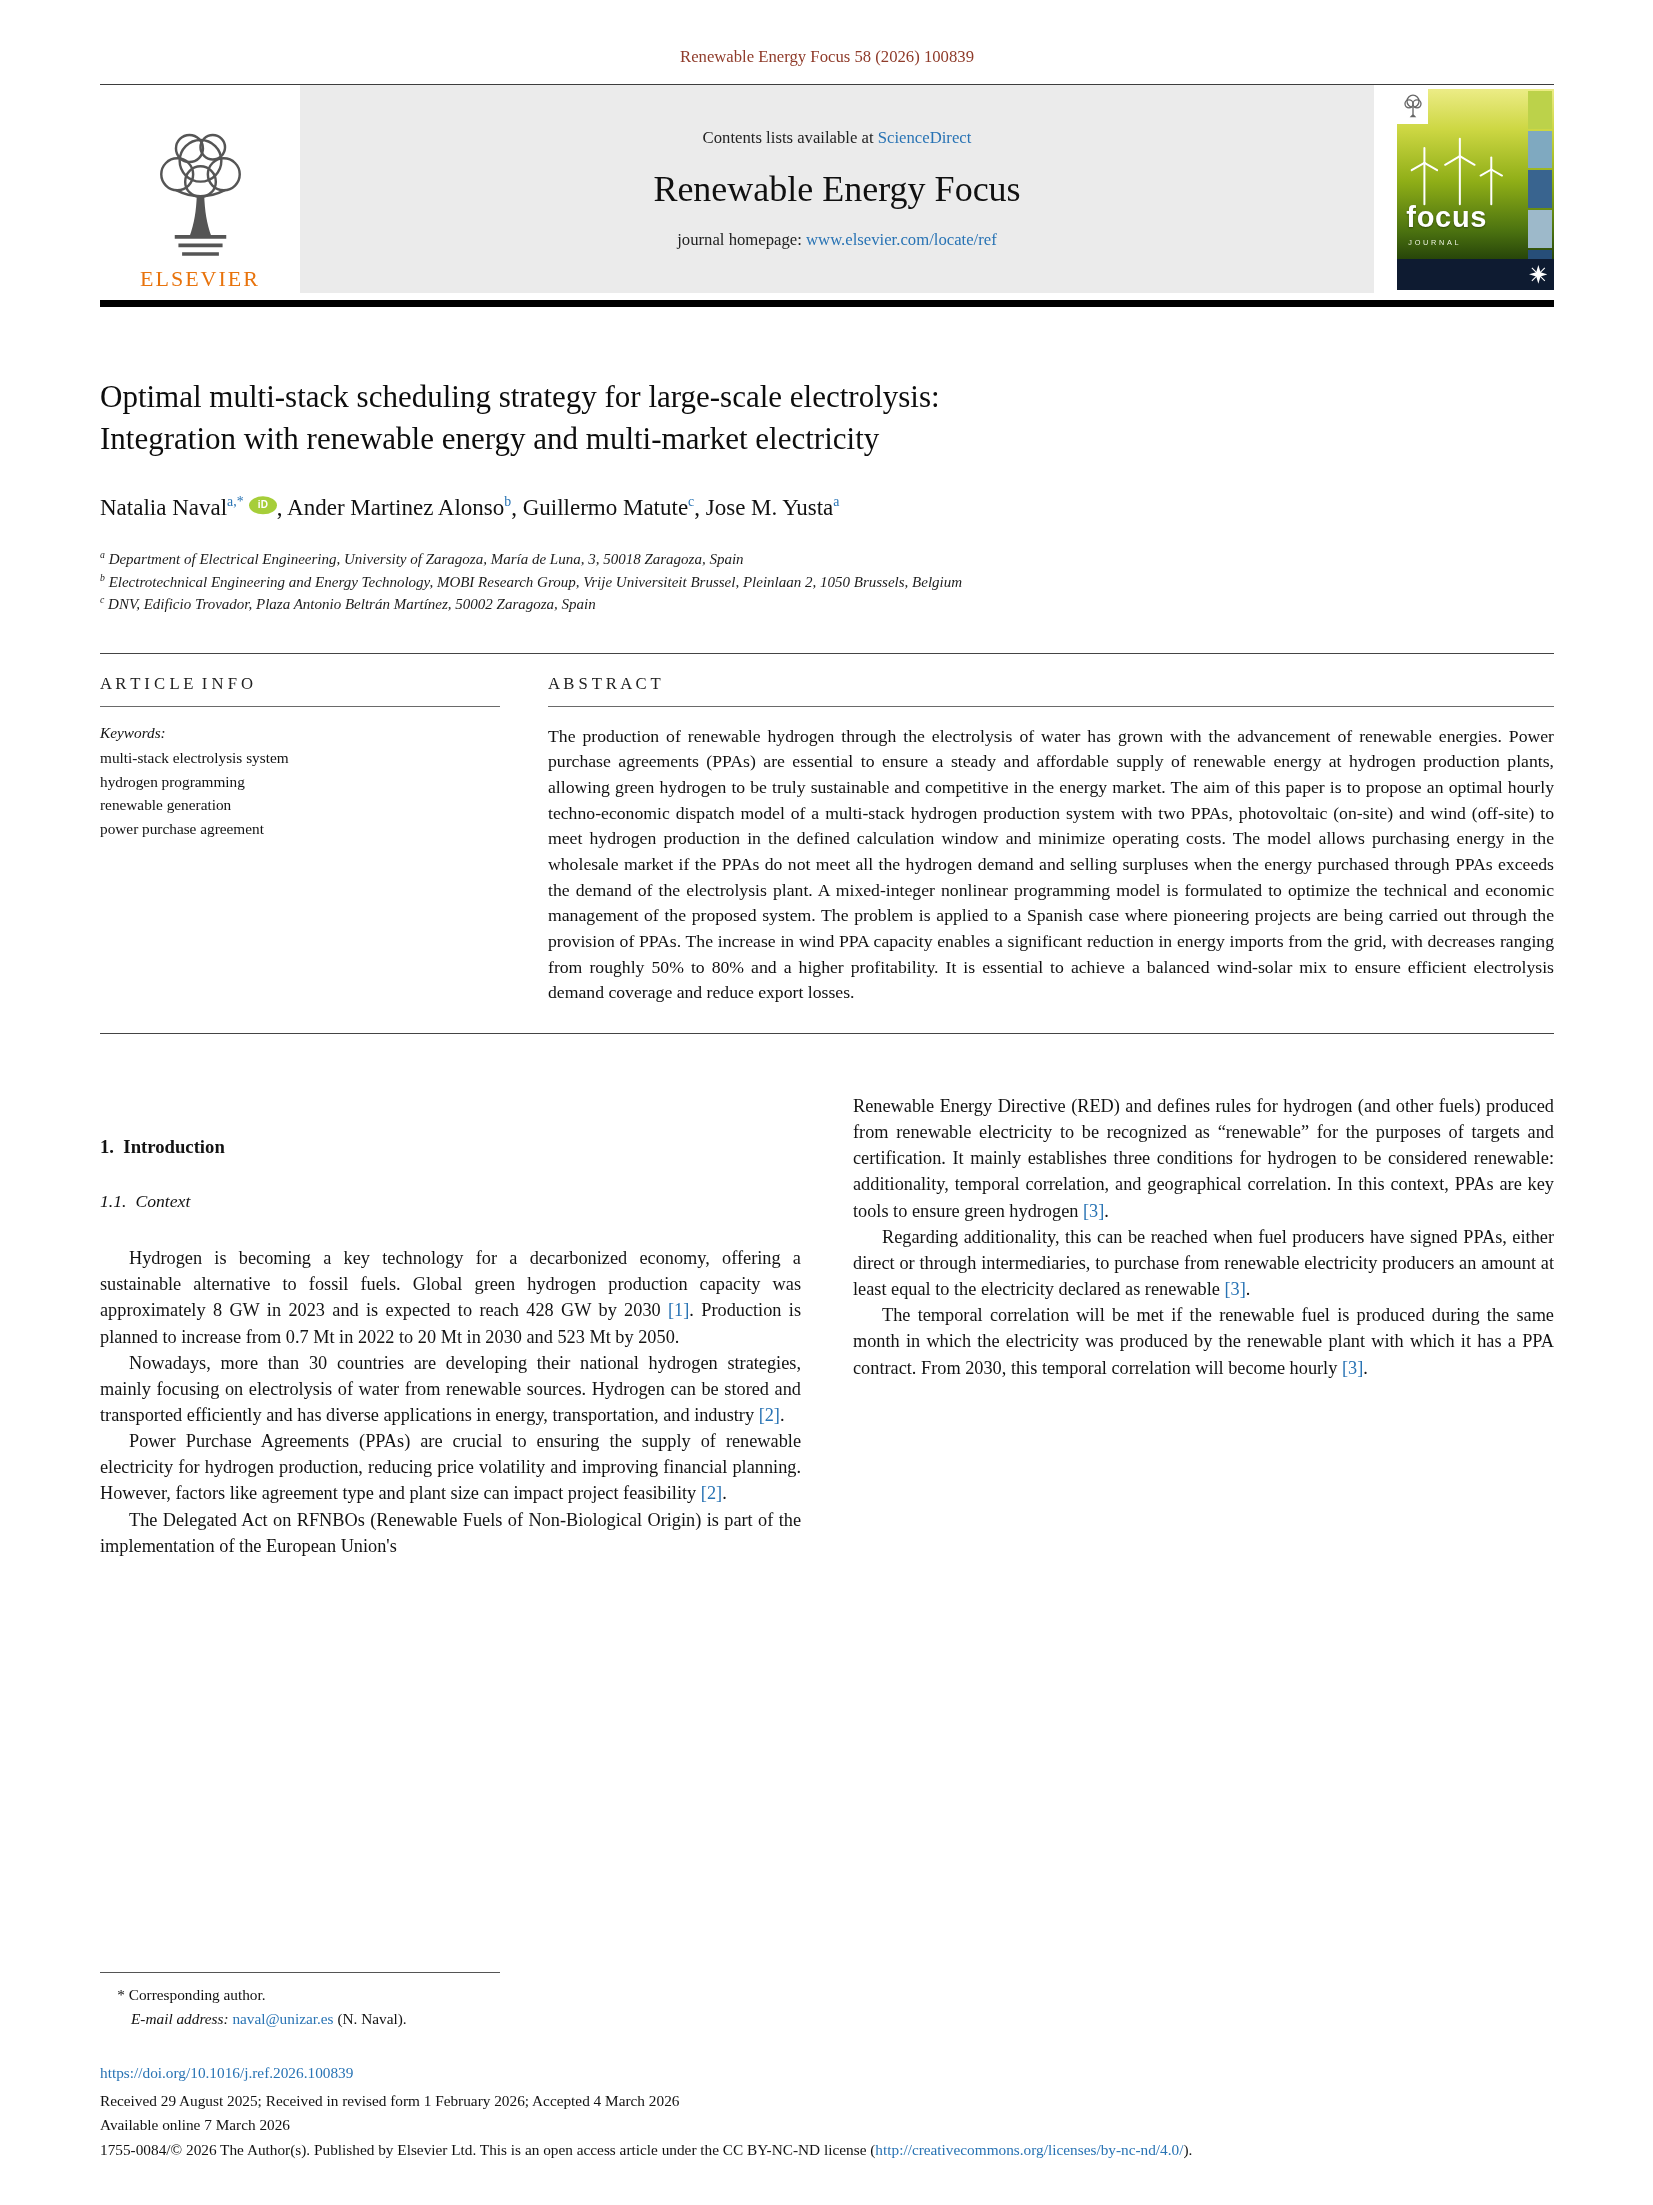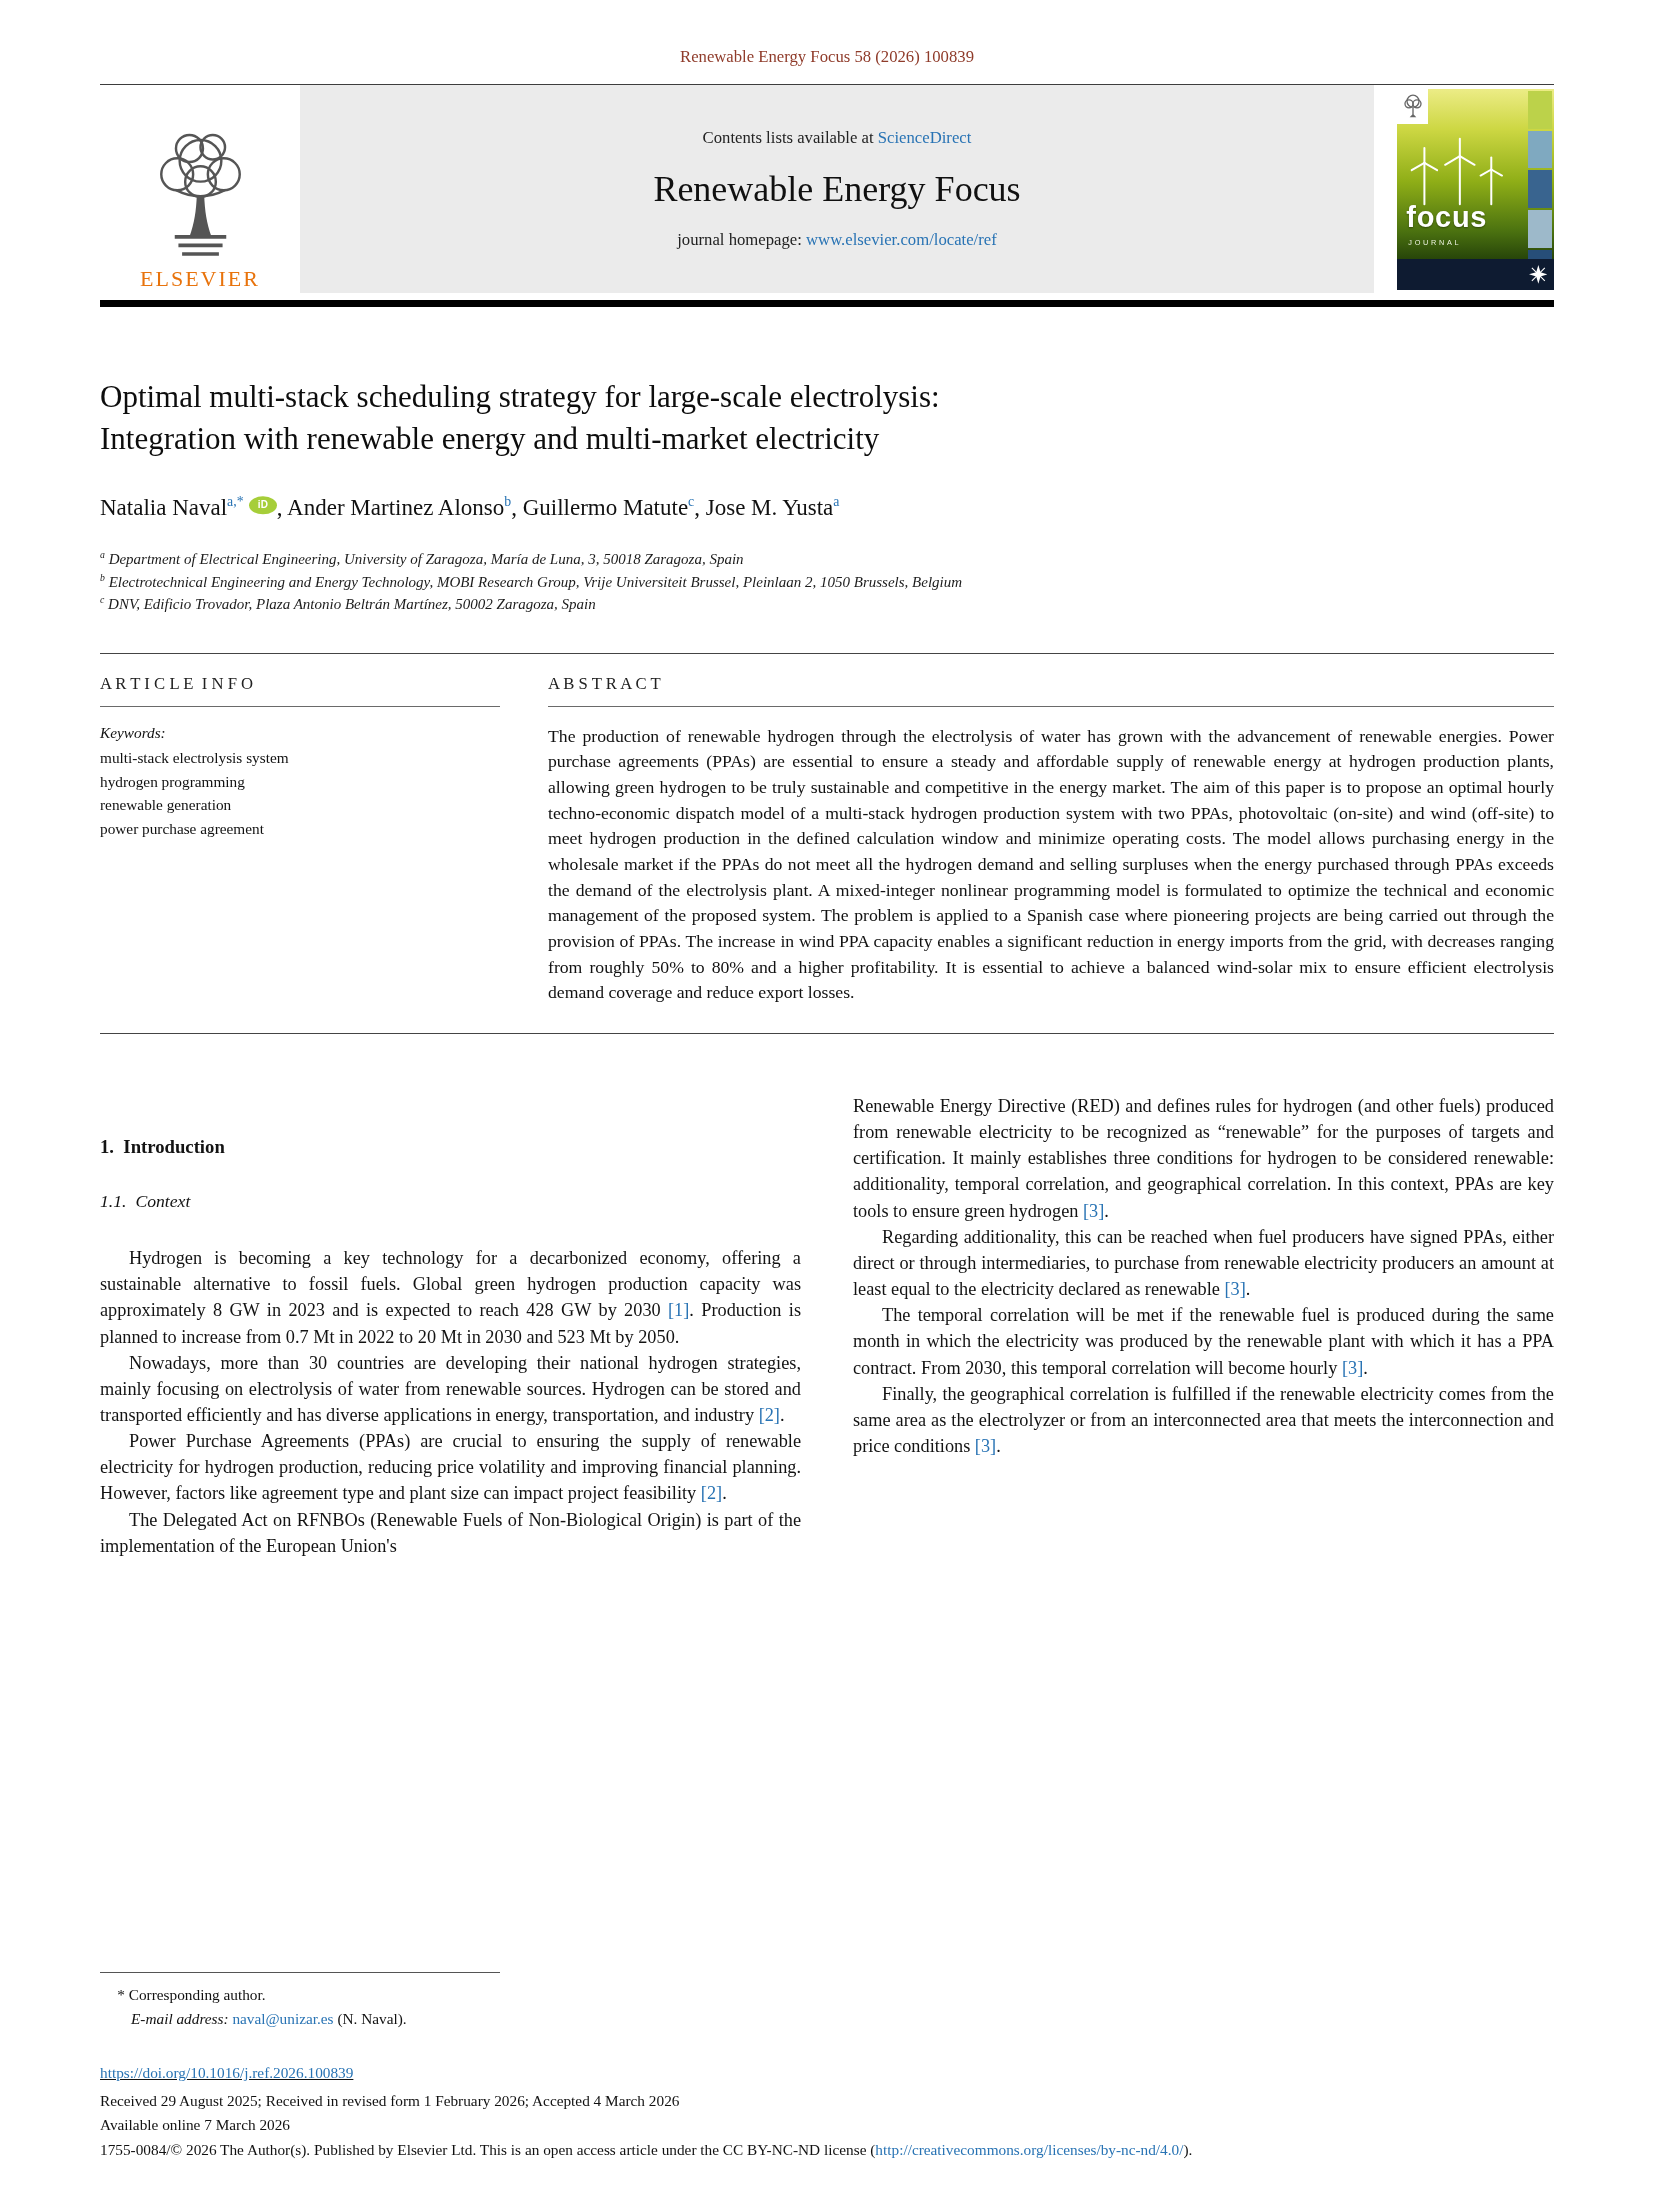--- a/index.html
+++ b/index.html
@@ -77,21 +77,21 @@
   .para-cont { text-indent:0; }
 
   
   .bottom-block { margin-top:auto; }
   .footnote-rule { width:400px; border-top:1px solid #555; margin-bottom:10.7px; }
   .footnote { font-size:15.3px; line-height:1.55; }
   .fn-star { padding-left:17.3px; }
   .fn-email { padding-left:31px; }
   .footer { margin-top:31px; font-size:15.3px; line-height:1.5; }
   .footer-line { margin-top:1.3px; }
-  .doi-line { margin-bottom:5.3px;text-decoration:underline; }
+  .doi-line { margin-bottom:5.3px; }
   .copyright { margin-top:2px; max-width:1454px; }
 </style>
 </head>
 <body>
 
 <div class="page">
 
   <div class="journal-ref">Renewable Energy Focus 58 (2026) 100839</div>
 
   <div class="masthead">
@@ -214,21 +214,20 @@
       <div class="subsec-h">1.1.  Context</div>
       <p class="para"><span class="part-text">Hydrogen is becoming a key technology for a decarbonized economy, offering a sustainable alternative to fossil fuels. Global green hydrogen production capacity was approximately 8 GW in 2023 and is expected to reach 428 GW by 2030 </span><span class="part-cite">[1]</span><span class="part-text">. Production is planned to increase from 0.7 Mt in 2022 to 20 Mt in 2030 and 523 Mt by 2050.</span></p>
       <p class="para"><span class="part-text">Nowadays, more than 30 countries are developing their national hydrogen strategies, mainly focusing on electrolysis of water from renewable sources. Hydrogen can be stored and transported efficiently and has diverse applications in energy, transportation, and industry </span><span class="part-cite">[2]</span><span class="part-text">.</span></p>
       <p class="para"><span class="part-text">Power Purchase Agreements (PPAs) are crucial to ensuring the supply of renewable electricity for hydrogen production, reducing price volatility and improving financial planning. However, factors like agreement type and plant size can impact project feasibility </span><span class="part-cite">[2]</span><span class="part-text">.</span></p>
       <p class="para"><span class="part-text">The Delegated Act on RFNBOs (Renewable Fuels of Non-Biological Origin) is part of the implementation of the European Union's</span></p>
     </div>
     <div class="col col-right">
       <p class="para para-cont"><span class="part-text">Renewable Energy Directive (RED) and defines rules for hydrogen (and other fuels) produced from renewable electricity to be recognized as “renewable” for the purposes of targets and certification. It mainly establishes three conditions for hydrogen to be considered renewable: additionality, temporal correlation, and geographical correlation. In this context, PPAs are key tools to ensure green hydrogen </span><span class="part-cite">[3]</span><span class="part-text">.</span></p>
       <p class="para"><span class="part-text">Regarding additionality, this can be reached when fuel producers have signed PPAs, either direct or through intermediaries, to purchase from renewable electricity producers an amount at least equal to the electricity declared as renewable </span><span class="part-cite">[3]</span><span class="part-text">.</span></p>
       <p class="para"><span class="part-text">The temporal correlation will be met if the renewable fuel is produced during the same month in which the electricity was produced by the renewable plant with which it has a PPA contract. From 2030, this temporal correlation will become hourly </span><span class="part-cite">[3]</span><span class="part-text">.</span></p>
-      <p class="para"><span class="part-text">Finally, the geographical correlation is fulfilled if the renewable electricity comes from the same area as the electrolyzer or from an interconnected area that meets the interconnection and price conditions </span><span class="part-cite">[3]</span><span class="part-text">.</span></p>
     </div>
   </div>
 
   <div class="bottom-block">
     <div class="footnote-rule"></div>
     <div class="footnote">
       <div class="fn-star">*  Corresponding author.</div>
       <div class="fn-email"><span class="part-italic">E-mail address: </span><span class="part-link">naval@unizar.es</span><span class="part-text"> (N. Naval).</span></div>
     </div>
     <div class="footer">

